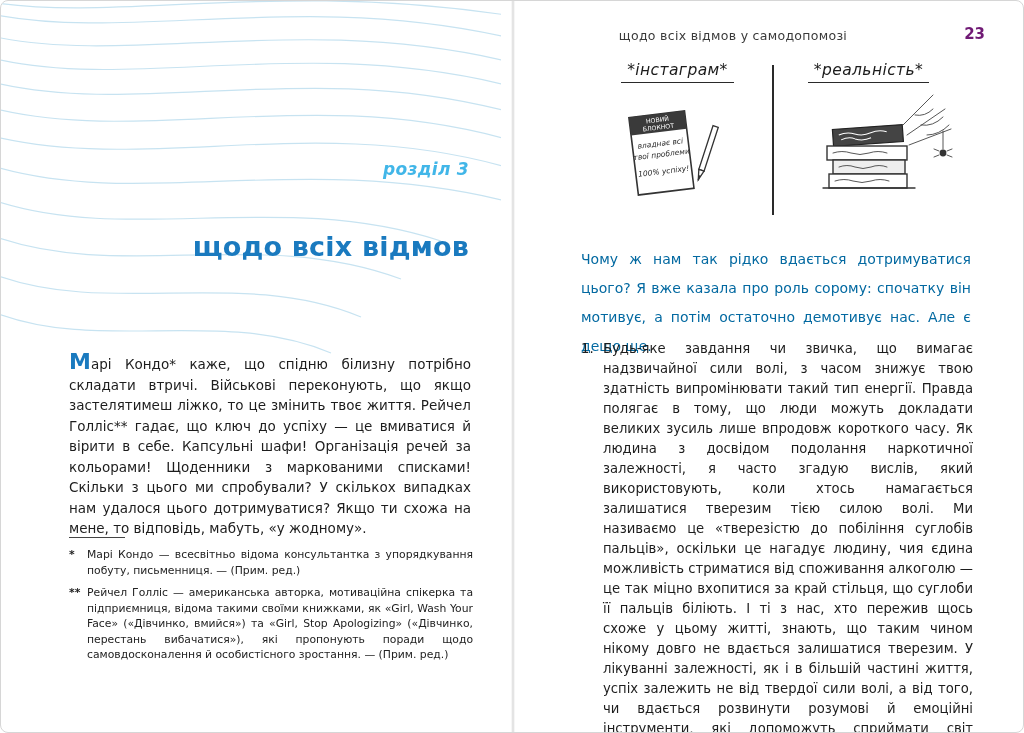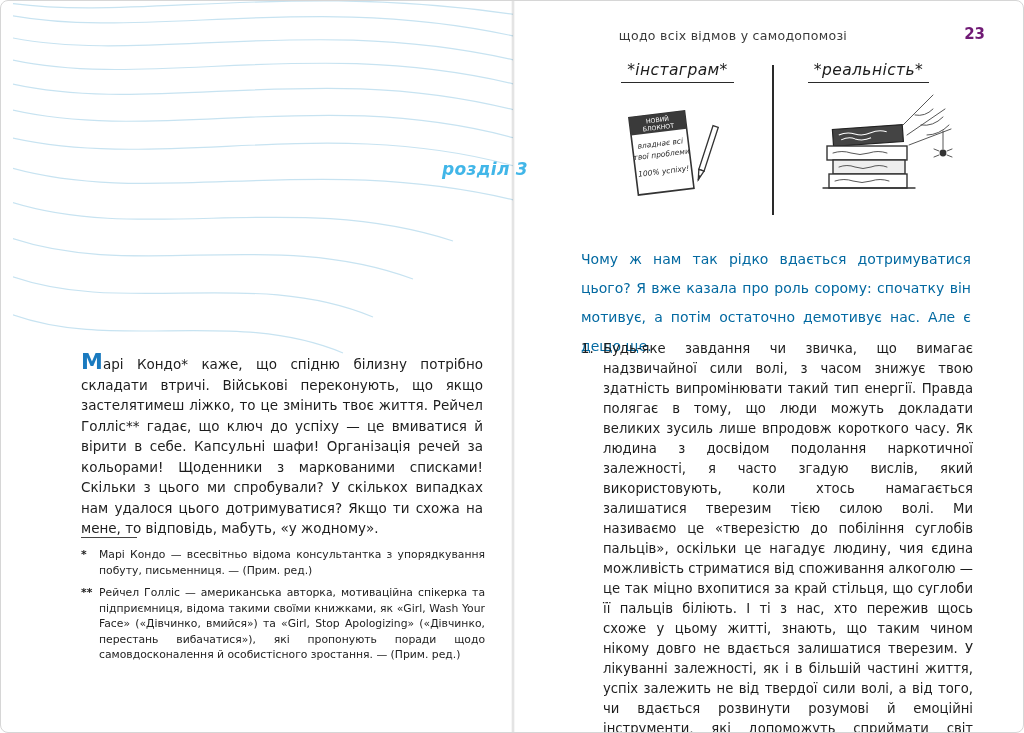--- a/index.html
+++ b/index.html
@@ -18,21 +18,21 @@
     border-radius: 8px;
     box-sizing: border-box;
     overflow: hidden;
   }
   .page {
     position: absolute;
     top: 0;
     height: 733px;
     width: 512px;
   }
-  .page-left  { left: 12px; padding-left: 47px; }
+  .page-left  { left: 0; }
   .page-right { left: 512px; padding-left: 20px; }
   .crease {
     position: absolute;
     left: 510px;
     top: 0;
     width: 4px;
     height: 733px;
     background: linear-gradient(to right, rgba(0,0,0,0), rgba(0,0,0,0.14), rgba(0,0,0,0));
   }
   
@@ -207,20 +207,21 @@
         <path d="M-5,200 C130,244 280,188 440,240"></path>
         <path d="M-5,236 C120,280 260,226 400,278"></path>
         <path d="M-5,274 C110,316 240,266 360,316"></path>
         <path d="M-5,312 C100,352 220,306 330,352"></path>
       </g>
     </svg>
 
     <div class="chapter-label">розділ 3</div>
 
     <div class="page-title">
+      <div>щодо всіх відмов</div>
     </div>
 
     <div class="body-par"><span class="dropcap">М</span><span>арі Кондо* каже, що спідню білизну потрібно складати втричі. Військові переконують, що якщо застелятимеш ліжко, то це змінить твоє життя. Рейчел Голліс** гадає, що ключ до успіху — це вмиватися й вірити в себе. Капсульні шафи! Організація речей за кольорами! Щоденники з маркованими списками! Скільки з цього ми спробували? У скількох випадках нам удалося цього дотримуватися? Якщо ти схожа на мене, то відповідь, мабуть, «у жодному».</span></div>
 
     <div class="fn-sep"></div>
 
     <div class="footnotes">
       <div class="footnote">
         <span class="fn-marker">*</span>
         <span class="fn-text">Марі Кондо — всесвітньо відома консультантка з упорядкування побуту, письменниця. — (Прим. ред.)</span>

